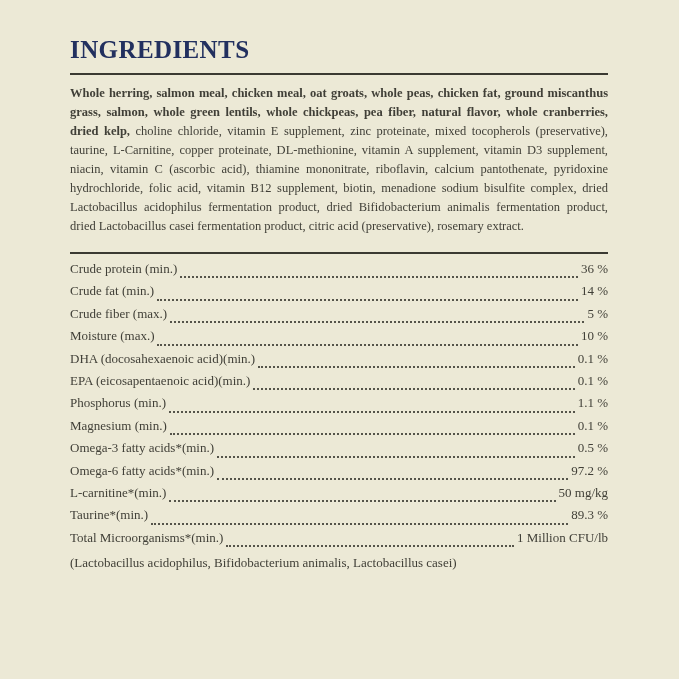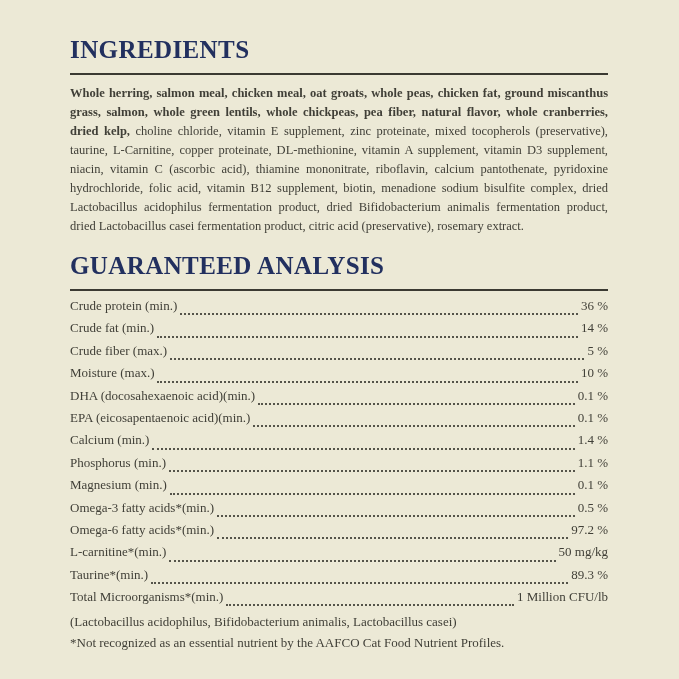--- a/index.html
+++ b/index.html
@@ -72,21 +72,20 @@
 
 <div class="label">
 
   <section>
     <h1 class="section-heading">INGREDIENTS</h1>
     <hr class="rule">
     <p class="ingredients-text"><strong>Whole herring, salmon meal, chicken meal, oat groats, whole peas, chicken fat, ground miscanthus grass, salmon, whole green lentils, whole chickpeas, pea fiber, natural flavor, whole cranberries, dried kelp,</strong><span> choline chloride, vitamin E supplement, zinc proteinate, mixed tocopherols (preservative), taurine, L-Carnitine, copper proteinate, DL-methionine, vitamin A supplement, vitamin D3 supplement, niacin, vitamin C (ascorbic acid), thiamine mononitrate, riboflavin, calcium pantothenate, pyridoxine hydrochloride, folic acid, vitamin B12 supplement, biotin, menadione sodium bisulfite complex, dried Lactobacillus acidophilus fermentation product, dried Bifidobacterium animalis fermentation product, dried Lactobacillus casei fermentation product, citric acid (preservative), rosemary extract.</span></p>
   </section>
 
   <section class="ga-section">
-    <h1 class="section-heading">GUARANTEED ANALYSIS</h1>
     <hr class="rule">
 
     <div class="ga-table">
 
         <div class="ga-row">
           <span class="ga-label">Crude protein (min.)</span>
           <span class="ga-leader"></span>
           <span class="ga-value">36 %</span>
         </div>
 
@@ -113,25 +112,20 @@
           <span class="ga-leader"></span>
           <span class="ga-value">0.1 %</span>
         </div>
 
         <div class="ga-row">
           <span class="ga-label">EPA (eicosapentaenoic acid)(min.)</span>
           <span class="ga-leader"></span>
           <span class="ga-value">0.1 %</span>
         </div>
 
-        <div class="ga-row">
-          <span class="ga-label">Calcium (min.)</span>
-          <span class="ga-leader"></span>
-          <span class="ga-value">1.4 %</span>
-        </div>
 
         <div class="ga-row">
           <span class="ga-label">Phosphorus (min.)</span>
           <span class="ga-leader"></span>
           <span class="ga-value">1.1 %</span>
         </div>
 
         <div class="ga-row">
           <span class="ga-label">Magnesium (min.)</span>
           <span class="ga-leader"></span>
@@ -163,16 +157,15 @@
         </div>
 
         <div class="ga-row">
           <span class="ga-label">Total Microorganisms*(min.)</span>
           <span class="ga-leader"></span>
           <span class="ga-value">1 Million CFU/lb</span>
         </div>
       </div>
 
     <p class="ga-note">(Lactobacillus acidophilus, Bifidobacterium animalis, Lactobacillus casei)</p>
-    <p class="ga-note">*Not recognized as an essential nutrient by the AAFCO Cat Food Nutrient Profiles.</p>
   </section>
 
 </div>
 
 </body></html>

